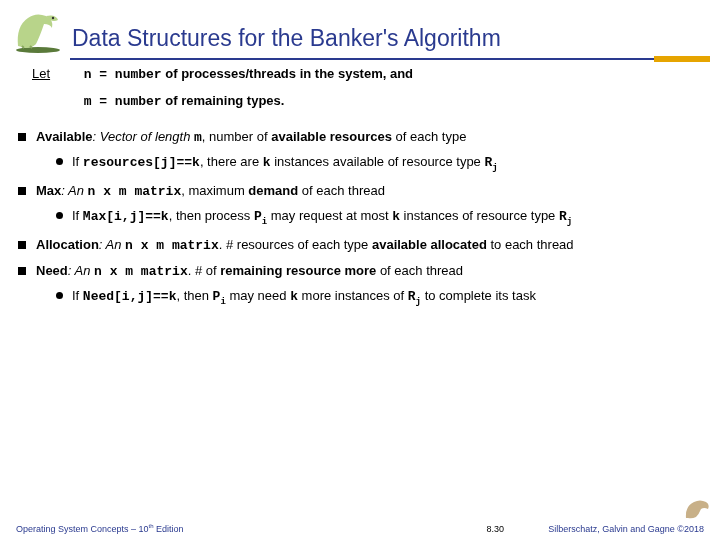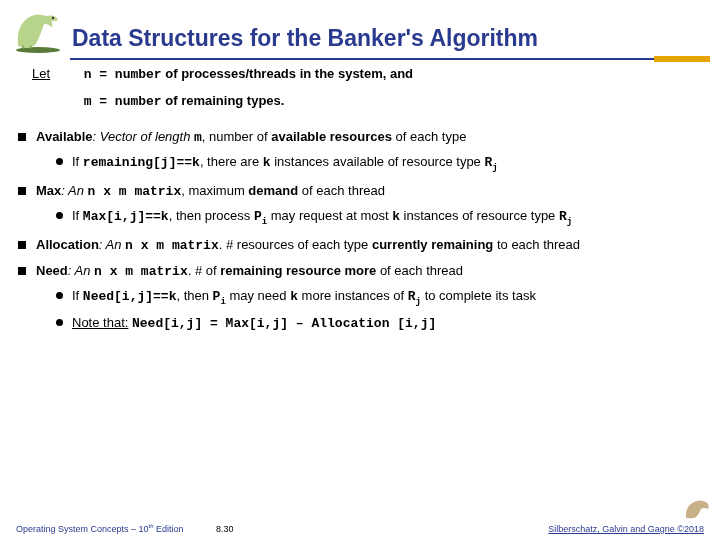--- a/index.html
+++ b/index.html
@@ -19,21 +19,21 @@
   }
   .dino {
     width: 60px;
     height: 48px;
     margin-right: 6px;
     flex-shrink: 0;
   }
   .title {
     color: #2a3a8f;
     font-size: 23px;
-    font-weight: bold;
+    font-weight: normal;
     padding-bottom: 2px;
   }
   .rule-wrap {
     display: flex;
     height: 6px;
     margin: 2px 10px 4px 70px;
   }
   .rule-blue { flex: 1; background: #2a3a8f; height: 2px; margin-top:2px;}
   .rule-yellow { width: 56px; background: #e6a400; height:6px; }
   .content {
@@ -76,23 +76,23 @@
   .footer {
     position: absolute;
     bottom: 6px; left: 0; right: 0;
     display: flex;
     justify-content: space-between;
     align-items: flex-end;
     padding: 0 16px;
     font-size: 9px;
     color: #2a3a8f;
   }
-  .footer .mid { color: #000; text-align:left; flex:1; }
+  .footer .mid { color: #000; text-align:right; flex:1; }
   .footer .left { color:#2a3a8f; width:200px; }
-  .footer .right { color:#2a3a8f; width:200px; text-align:right;text-decoration:underline; }
+  .footer .right { color:#2a3a8f; width:200px; text-align:right; }
   .corner-dino {
     position: absolute;
     right: 4px; bottom: 18px;
     width: 34px; height: 26px;
   }
 </style>
 </head>
 <body>
 
 <div class="header">
@@ -122,46 +122,43 @@
         <span class="codei">m = number</span><b><span> of remaining types.</span></b>
       </div>
     </span>
   </div>
 
   <ul class="top">
     <li>
       <b><span>Available</span></b><span class="italic">: Vector of length </span><span class="code">m</span><span>, number of </span><b><span>available resources</span></b><span> of each type</span>
       <ul class="sub">
         <li>
-          <span>If </span><span class="code">remaining[j]==k</span><span>, there are </span><span class="code">k</span><span> instances available of resource type </span><span class="code">R</span><span class="code subscr">j</span>
+          <span>If </span><span class="code">resources[j]==k</span><span>, there are </span><span class="code">k</span><span> instances available of resource type </span><span class="code">R</span><span class="code subscr">j</span>
         </li>
       </ul>
     </li>
 
     <li>
       <b><span>Max</span></b><span class="italic">: An </span><span class="code">n x m</span><span class="codei"> matrix</span><span>, maximum </span><b><span>demand</span></b><span> of each thread</span>
       <ul class="sub">
         <li>
           <span>If </span><span class="code">Max[i,j]==k</span><span>, then process </span><span class="code">P</span><span class="code subscr">i</span><span> may request at most </span><span class="code">k</span><span> instances of resource type </span><span class="code">R</span><span class="code subscr">j</span>
         </li>
       </ul>
     </li>
 
     <li>
-      <b><span>Allocation</span></b><span class="italic">: An </span><span class="codei">n x m matrix</span><span>. # resources of each type </span><b><span>currently remaining</span></b><span> to each thread</span>
+      <b><span>Allocation</span></b><span class="italic">: An </span><span class="codei">n x m matrix</span><span>. # resources of each type </span><b><span>available allocated</span></b><span> to each thread</span>
     </li>
 
     <li>
       <b><span>Need</span></b><span class="italic">: An </span><span class="codei">n x m matrix</span><span>. # of </span><b><span>remaining resource more</span></b><span> of each thread</span>
       <ul class="sub">
         <li>
           <span>If </span><span class="codei">Need[i,j]==k</span><span>, then </span><span class="code">P</span><span class="code subscr">i</span><span> may need </span><span class="code">k</span><span> more instances of </span><span class="code">R</span><span class="code subscr">j</span><span> to complete its task</span>
-        </li>
-        <li>
-          <span class="under">Note that:</span> <span class="code">Need[i,j] = Max[i,j] – Allocation [i,j]</span>
         </li>
       </ul>
     </li>
   </ul>
 
 </div>
 
 <svg class="corner-dino" viewBox="0 0 34 26">
   <path d="M4 22 Q3 10 12 6 Q18 3 24 6 Q28 8 26 13 Q22 11 19 13 Q17 18 14 21 Q10 23 6 22 Z" fill="#c8b088"></path>
 </svg>

